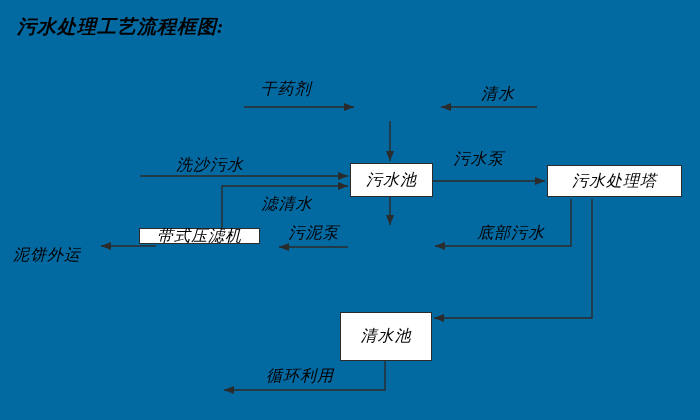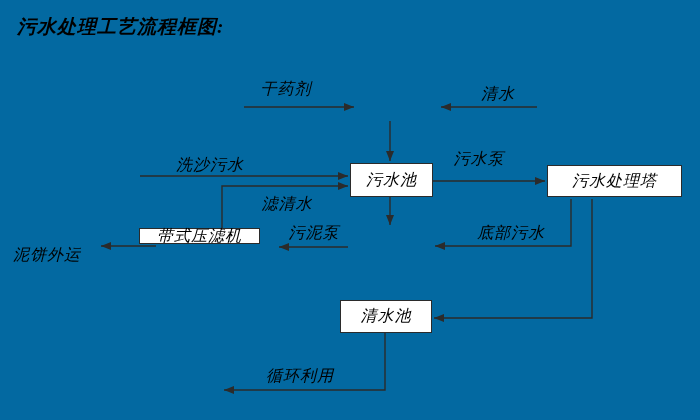--- a/index.html
+++ b/index.html
@@ -82,21 +82,21 @@
     <path d="M348,247 H279" marker-end="url(#ah)"></path>
     <path d="M156,246 H101" marker-end="url(#ah)"></path>
     <path d="M571,199 V246 H435" marker-end="url(#ah)"></path>
     <path d="M592,199 V318 H434" marker-end="url(#ah)"></path>
     <path d="M385,333 V390 H224" marker-end="url(#ah)"></path>
   </svg>
 
   <div class="node" style="left:350px; top:163px; width:83px;  height:34px;text-align:right;">污水池</div>
   <div class="node" style="left:547px; top:165px; width:135px; height:32px;">污水处理塔</div>
   <div class="node" style="left:139px; top:228px; width:121px; height:16px;">带式压滤机</div>
-  <div class="node" style="left:340px; top:300px; width:92px;  height:33px;">清水池</div>
+  <div class="node" style="left:340px; top:312px; width:92px;  height:49px;">清水池</div>
 
   <div class="edge-label" style="left:286px; top:89px;">干药剂</div>
   <div class="edge-label" style="left:498px; top:94px;">清水</div>
   <div class="edge-label" style="left:210px; top:165px;">洗沙污水</div>
   <div class="edge-label" style="left:287px; top:204px;">滤清水</div>
   <div class="edge-label" style="left:479px; top:159px;">污水泵</div>
   <div class="edge-label" style="left:314px; top:233px;">污泥泵</div>
   <div class="edge-label" style="left:511px; top:233px;">底部污水</div>
   <div class="edge-label" style="left:47px;  top:236px;margin-top:19px;">泥饼外运</div>
   <div class="edge-label" style="left:300px; top:376px;">循环利用</div>

